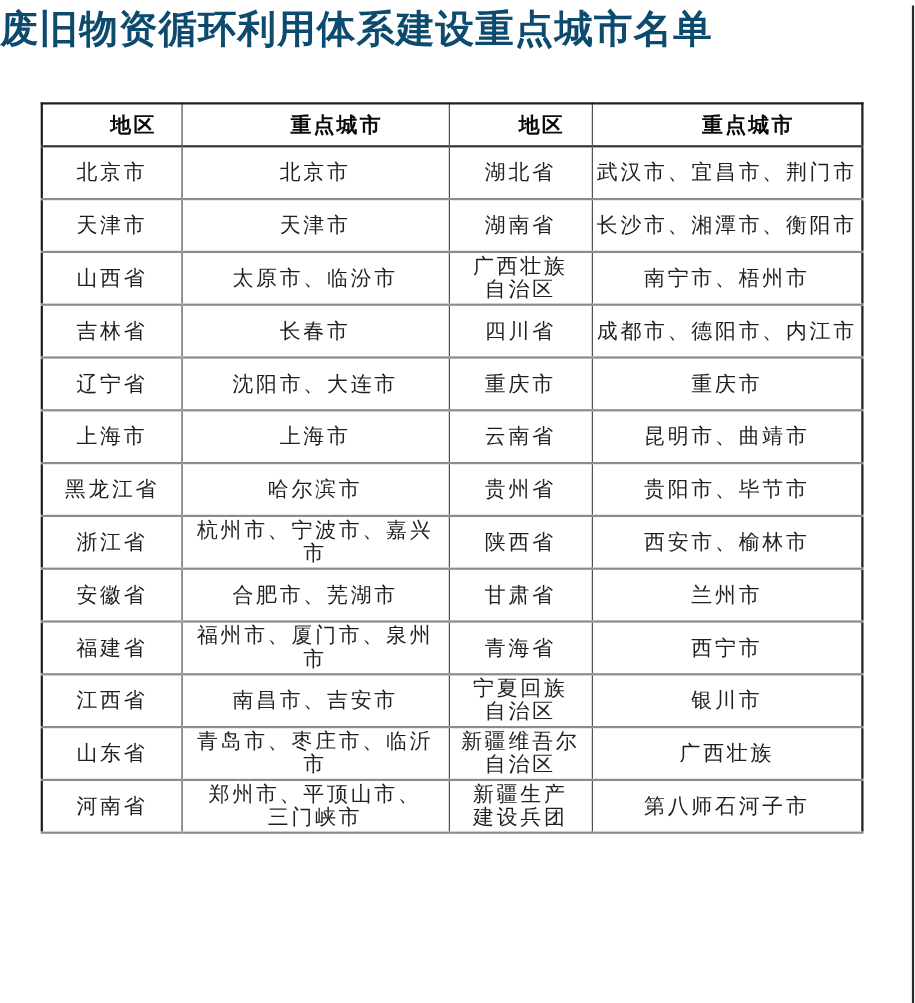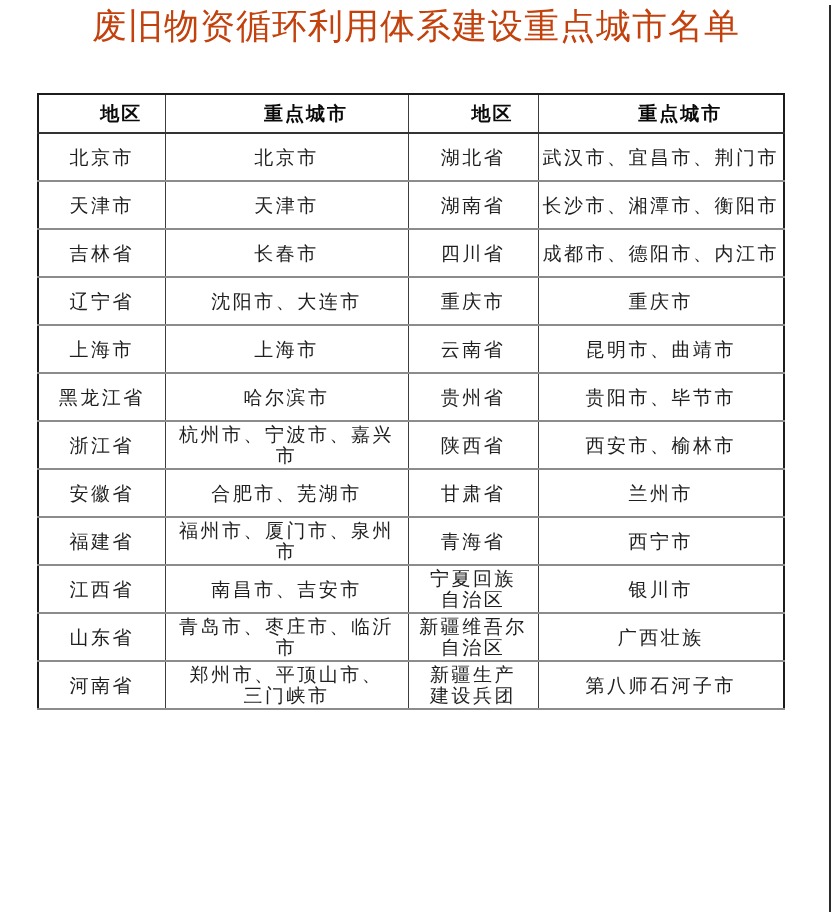--- a/index.html
+++ b/index.html
@@ -11,26 +11,26 @@
     overflow: hidden;
   }
   .page {
     position: relative;
     width: 832px; height: 912px;
     background: #ffffff;
   }
   .title {
     margin-top: 5px;
     width: 100%;
-    text-align: center;
+    text-align: left;
     font-size: 35px;
-    font-weight: normal;
+    font-weight: bold;
     letter-spacing: 1px;
     line-height: 44px;
-    color: #c2410c;
+    color: #0c4a6e;
     font-family: "Liberation Serif", "DejaVu Serif", serif;
   }
   table.city-table {
     position: absolute;
     left: 37px;
     top: 88px;
     width: 746px;
     border-collapse: collapse;
     table-layout: fixed;
     border: 2px solid #1c1c1c;
@@ -109,20 +109,27 @@
         </tr>
 
         <tr>
           <td class="region">天津市</td>
           <td class="cities">天津市</td>
           <td class="region">湖南省</td>
           <td class="cities">长沙市、湘潭市、衡阳市</td>
         </tr>
 
 
+        <tr>
+          <td class="region">山西省</td>
+          <td class="cities">太原市、临汾市</td>
+          <td class="region">广西壮族
+自治区</td>
+          <td class="cities">南宁市、梧州市</td>
+        </tr>
 
 
         <tr>
           <td class="region">吉林省</td>
           <td class="cities">长春市</td>
           <td class="region">四川省</td>
           <td class="cities">成都市、德阳市、内江市</td>
         </tr>
 
         <tr>

